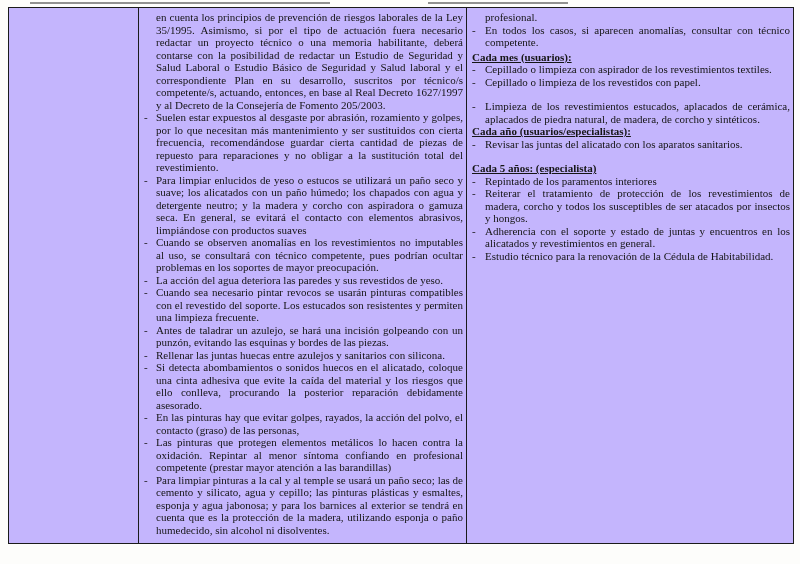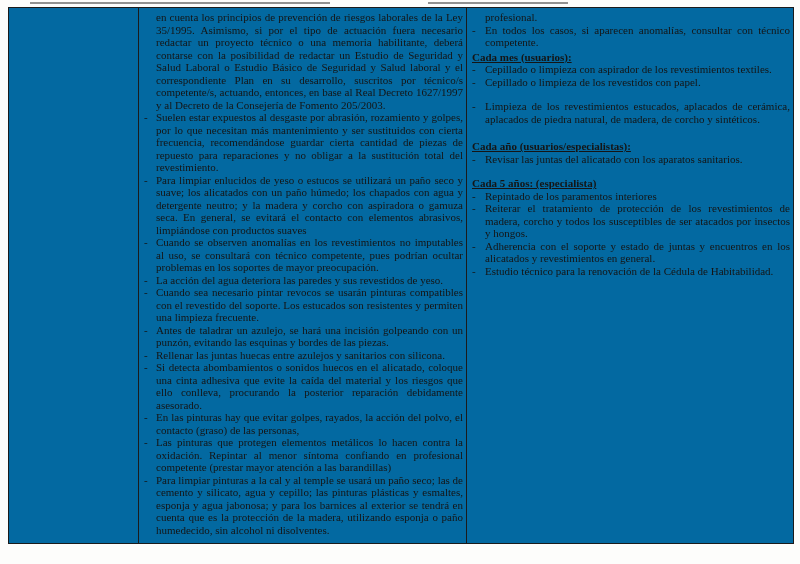--- a/index.html
+++ b/index.html
@@ -28,21 +28,21 @@
   .a2 { left: 428px; width: 140px; }
   .doc-table {
     position: absolute;
     left: 8px;
     top: 7px;
     width: 786px;
     height: 537px;
     border: 1px solid #1b1b1b;
     display: flex;
     box-sizing: border-box;
-    background: #0369a1;
+    background: #c4b5fd;
   }
   .col { box-sizing: border-box; }
   .col-left {
     width: 130px;
     border-right: 1px solid #1b1b1b;
   }
   .col-middle {
     width: 328px;
     border-right: 1px solid #1b1b1b;
     padding: 3px 3px 0 5px;
@@ -71,21 +71,21 @@
     text-align: left;
   }
   .col-right .bullet .marker { flex: 0 0 13px; }
   .bullet .btxt { flex: 1; }
   .section-heading {
     font-weight: bold;
     text-decoration: underline;
   }
   .sec-gap-sm { margin-top: 2px; }
   .sec-gap    { margin-top: 12px; }
-  .sec-gap-lg { margin-top: 15px; }
+  .sec-gap-lg { }
 </style>
 </head>
 <body>
 
 <div class="sheet">
   <div class="scan-artifact a1"></div>
   <div class="scan-artifact a2"></div>
 
   <div class="doc-table">
 

